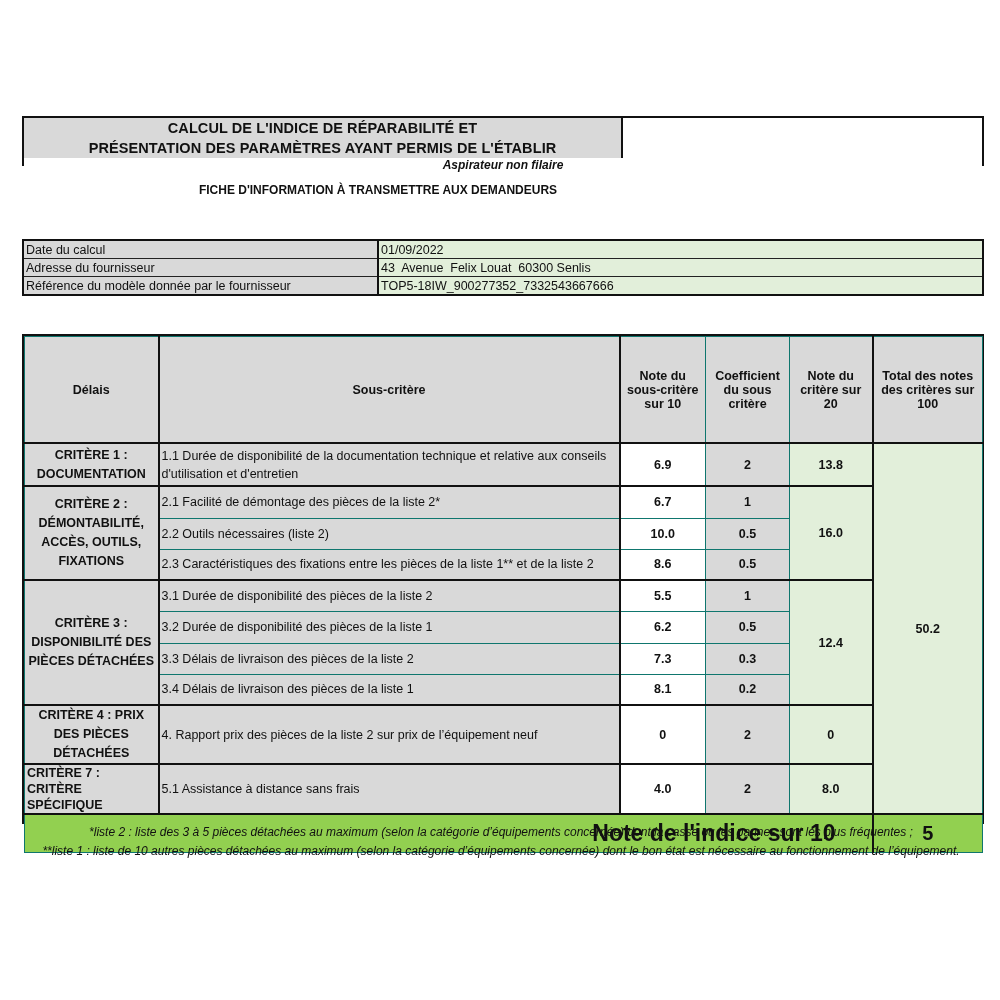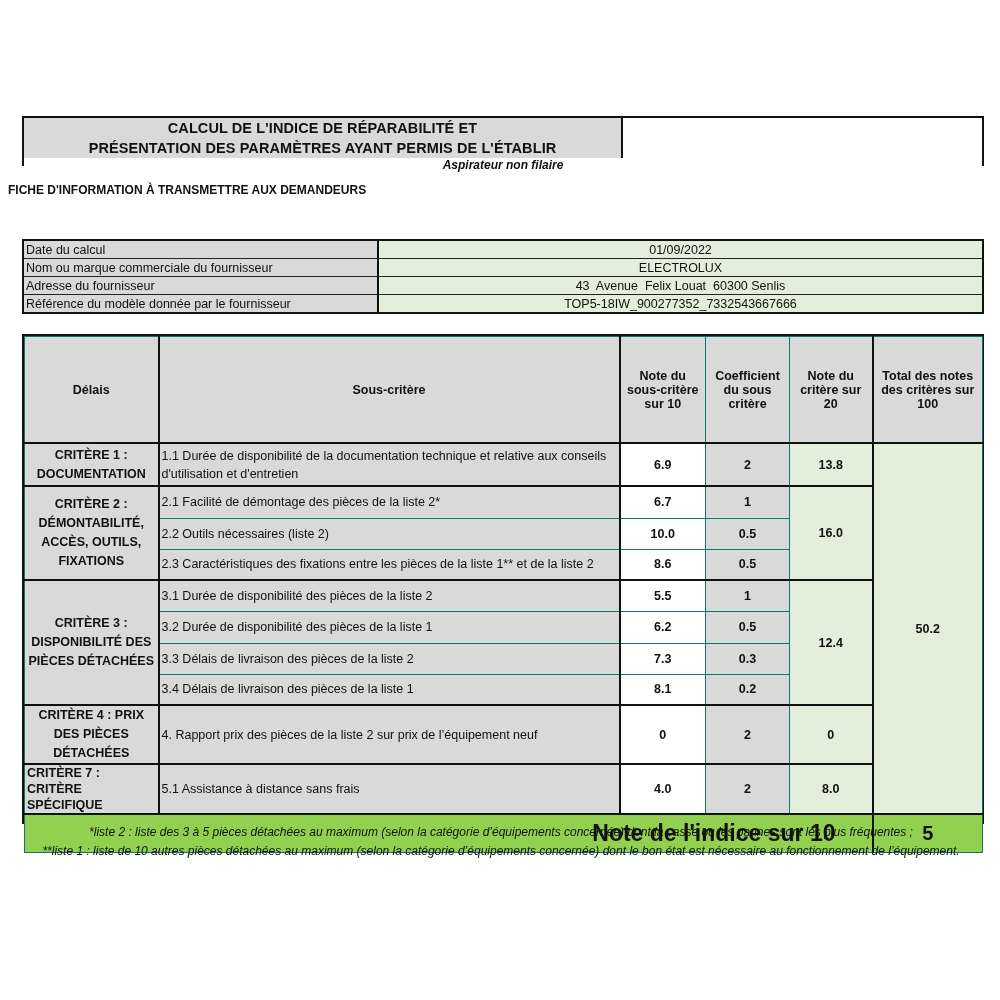--- a/index.html
+++ b/index.html
@@ -4,29 +4,29 @@
 <style>
   html, body { margin:0; padding:0; background:#ffffff; }
   body { width:1000px; height:1000px; position:relative; font-family:"Liberation Sans", "DejaVu Sans", sans-serif; color:#111; overflow:hidden; }
   .abs { position:absolute; box-sizing:border-box; }
 
   
   .title-box { left:22px; top:116px; width:962px; height:50px; border:2px solid #111; display:flex;flex-direction:column; }
   .title-left { width:597px; background:#d9d9d9; border-right:2px solid #111; display:flex; flex-direction:column; justify-content:center; align-items:center; font-weight:bold; font-size:14.5px; line-height:20px; letter-spacing:0.1px; }
   .title-right { flex:1; background:#fff; display:flex; align-items:center; justify-content:center; font-style:italic; font-weight:bold; font-size:12px; }
 
-  .subtitle { left:8px; top:180px; width:724px; font-weight:bold; font-size:12px; line-height:20px; }
+  .subtitle { left:16px; top:180px; width:724px; text-align:center; font-weight:bold; font-size:12px; line-height:20px; }
 
   
   .info { left:22px; top:239px; width:962px; border:2px solid #111; border-collapse:collapse; }
   table.info-t { width:100%; border-collapse:collapse; font-size:12.5px; }
   table.info-t td { height:17px; padding:0 2px; border-top:1.5px solid #222; }
   table.info-t tr:first-child td { border-top:none; }
   .info-label { width:349px; background:#d9d9d9; border-right:2.5px solid #111 !important; }
-  .info-val { background:#e2efda; text-align:center; }
+  .info-val { background:#e2efda; text-align:left; }
 
   
   .main { left:22px; top:334px; width:962px; height:490px; border:2px solid #111; }
   table.m { border-collapse:collapse; width:100%; height:100%; table-layout:fixed; font-size:12.5px; }
   table.m td { border:1px solid #0f766e; padding:0 2px; }
   .hdr td { background:#d9d9d9; font-weight:bold; text-align:center; height:105px; }
   .crit { background:#d9d9d9; font-weight:bold; text-align:center; line-height:19px; }
   .sub { background:#d9d9d9; text-align:left; line-height:18px; }
   .note { background:#ffffff; font-weight:bold; text-align:center; }
   .coef { background:#d9d9d9; font-weight:bold; text-align:center; }
@@ -54,24 +54,20 @@
 <div class="abs subtitle">
   <div>FICHE D'INFORMATION À TRANSMETTRE AUX DEMANDEURS</div>
 </div>
 
 <div class="abs info">
   <table class="info-t">
     <tbody>
         <tr>
       <td class="info-label">Date du calcul</td>
       <td class="info-val">01/09/2022</td>
-    </tr>
-    <tr>
-      <td class="info-label">Nom ou marque commerciale du fournisseur</td>
-      <td class="info-val">ELECTROLUX</td>
     </tr>
     <tr>
       <td class="info-label">Adresse du fournisseur</td>
       <td class="info-val" style="white-space:pre">43  Avenue  Felix Louat  60300 Senlis</td>
     </tr>
     <tr>
       <td class="info-label">Référence du modèle donnée par le fournisseur</td>
       <td class="info-val">TOP5-18IW_900277352_7332543667666</td>
     </tr>
   </tbody>

